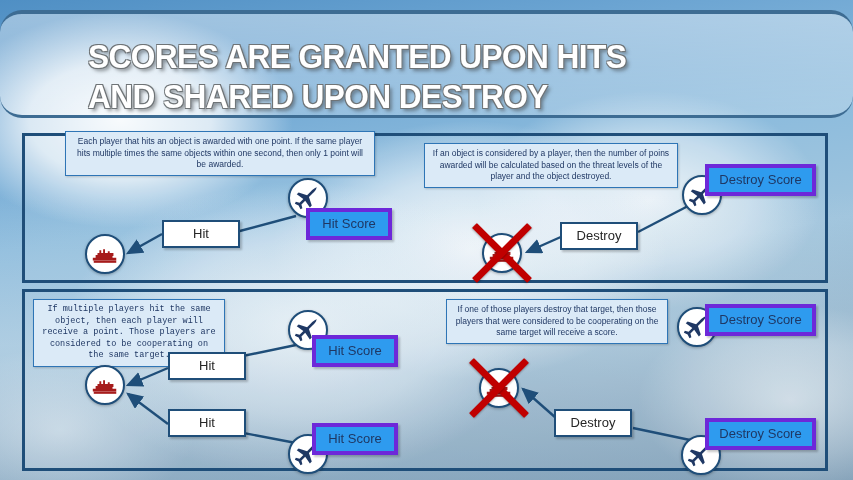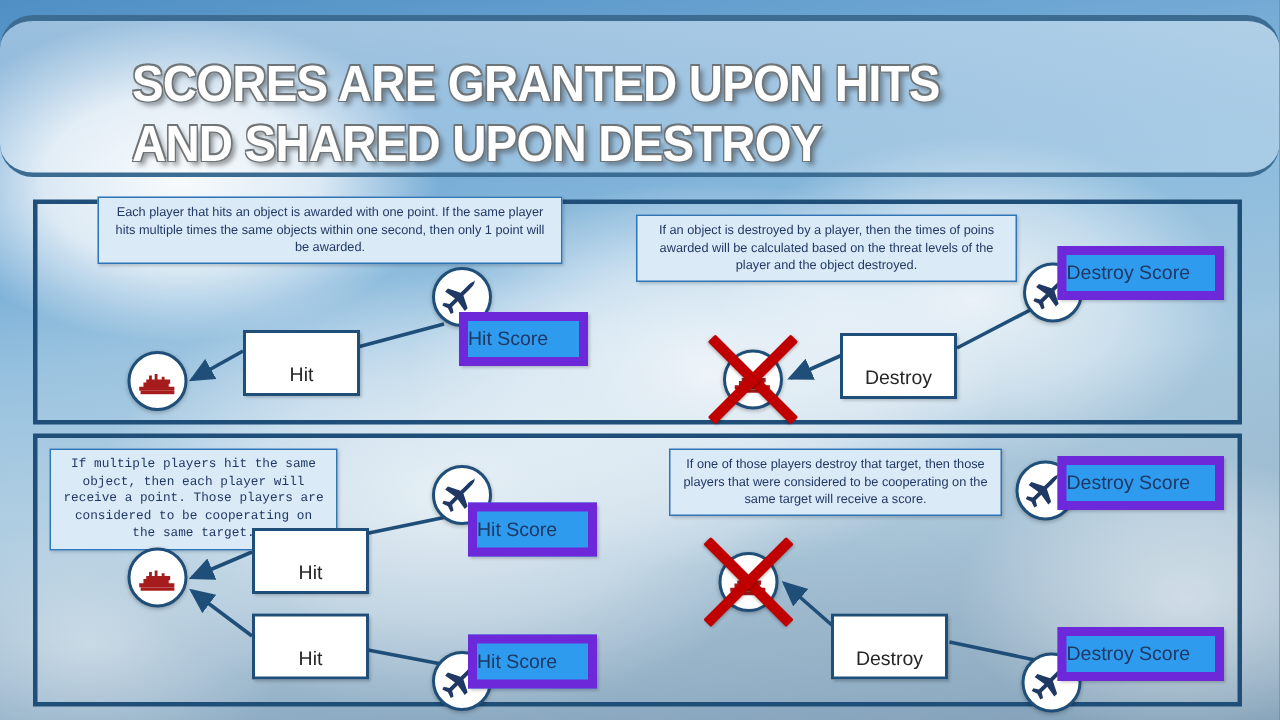--- a/index.html
+++ b/index.html
@@ -85,29 +85,30 @@
   .node svg { width:30px; height:30px; display:block; }
 
   
   .label {
     position:absolute;
     background:#ffffff;
     border:2px solid #1f4e79;
     color:#262626;
     font-size:13px;
     text-align:center;
-    padding:20px 0 5px;
+    padding:4px 0 5px;
     box-shadow:1.5px 1.5px 2px rgba(0,0,0,.22);
   }
   .badge {
     position:absolute;
     background:#2e9bef;
-    border:6px solid #6d28d9;
+    border:4px solid #6d28d9;
     color:#1f3864;
     font-size:13px;
+    text-align:center;
     padding:4px 0 5px;
     box-shadow:1.5px 1.5px 2px rgba(0,0,0,.22);
   }
 
   
   .xmark { position:absolute; width:70px; height:70px; }
   .xmark span {
     position:absolute; left:50%; top:50%; width:78px; height:7px;
     background:#c00000; border-radius:1px;
     box-shadow:0 1px 2px rgba(0,0,0,.25);
@@ -147,21 +148,21 @@
 
   <path class="link" d="M296,443 L233,431" marker-end="none"></path>
   <path class="link" d="M168,424 L128,394" marker-end="url(#arr)"></path>
 
   <path class="link" d="M690,440 L633,428" marker-end="none"></path>
   <path class="link" d="M556,418 L523,389" marker-end="url(#arr)"></path>
 </svg>
 
 <div class="note" style="left:33px; top:131px; width:310px;margin-left:32px;">Each player that hits an object is awarded with one point. If the same player hits multiple times the same objects within one second,  then only 1 point will be awarded.</div>
 
-<div class="note" style="left:424px; top:143px; width:254px;">If an object is destroyed by a player, then the times of poins awarded will be calculated based on the threat levels of the player and the object destroyed.</div>
+<div class="note" style="left:424px; top:143px; width:254px;">If an object is considered by a player, then the number of poins awarded will be calculated based on the threat levels of the player and the object destroyed.</div>
 
 <div class="node" style="left:85px; top:234px;">
   <svg viewBox="0 0 32 32">
     <path fill="#a61b1b" d="M6 17 h2 v-2 h2 v-3 h2 v3 h2 v-4 h2 v4 h3 v-2 h2 v2 h4 v3 h-1 v3 H6z M3 20 h25 v3 H3z"></path>
     <rect x="4" y="23" width="24" height="2.4" fill="#a61b1b"></rect>
   </svg>
 </div>
 <div class="label" style="left:162px; top:220px; width:78px;">Hit</div>
 <div class="node" style="left:288px; top:178px;">
   <svg viewBox="0 0 32 32">

